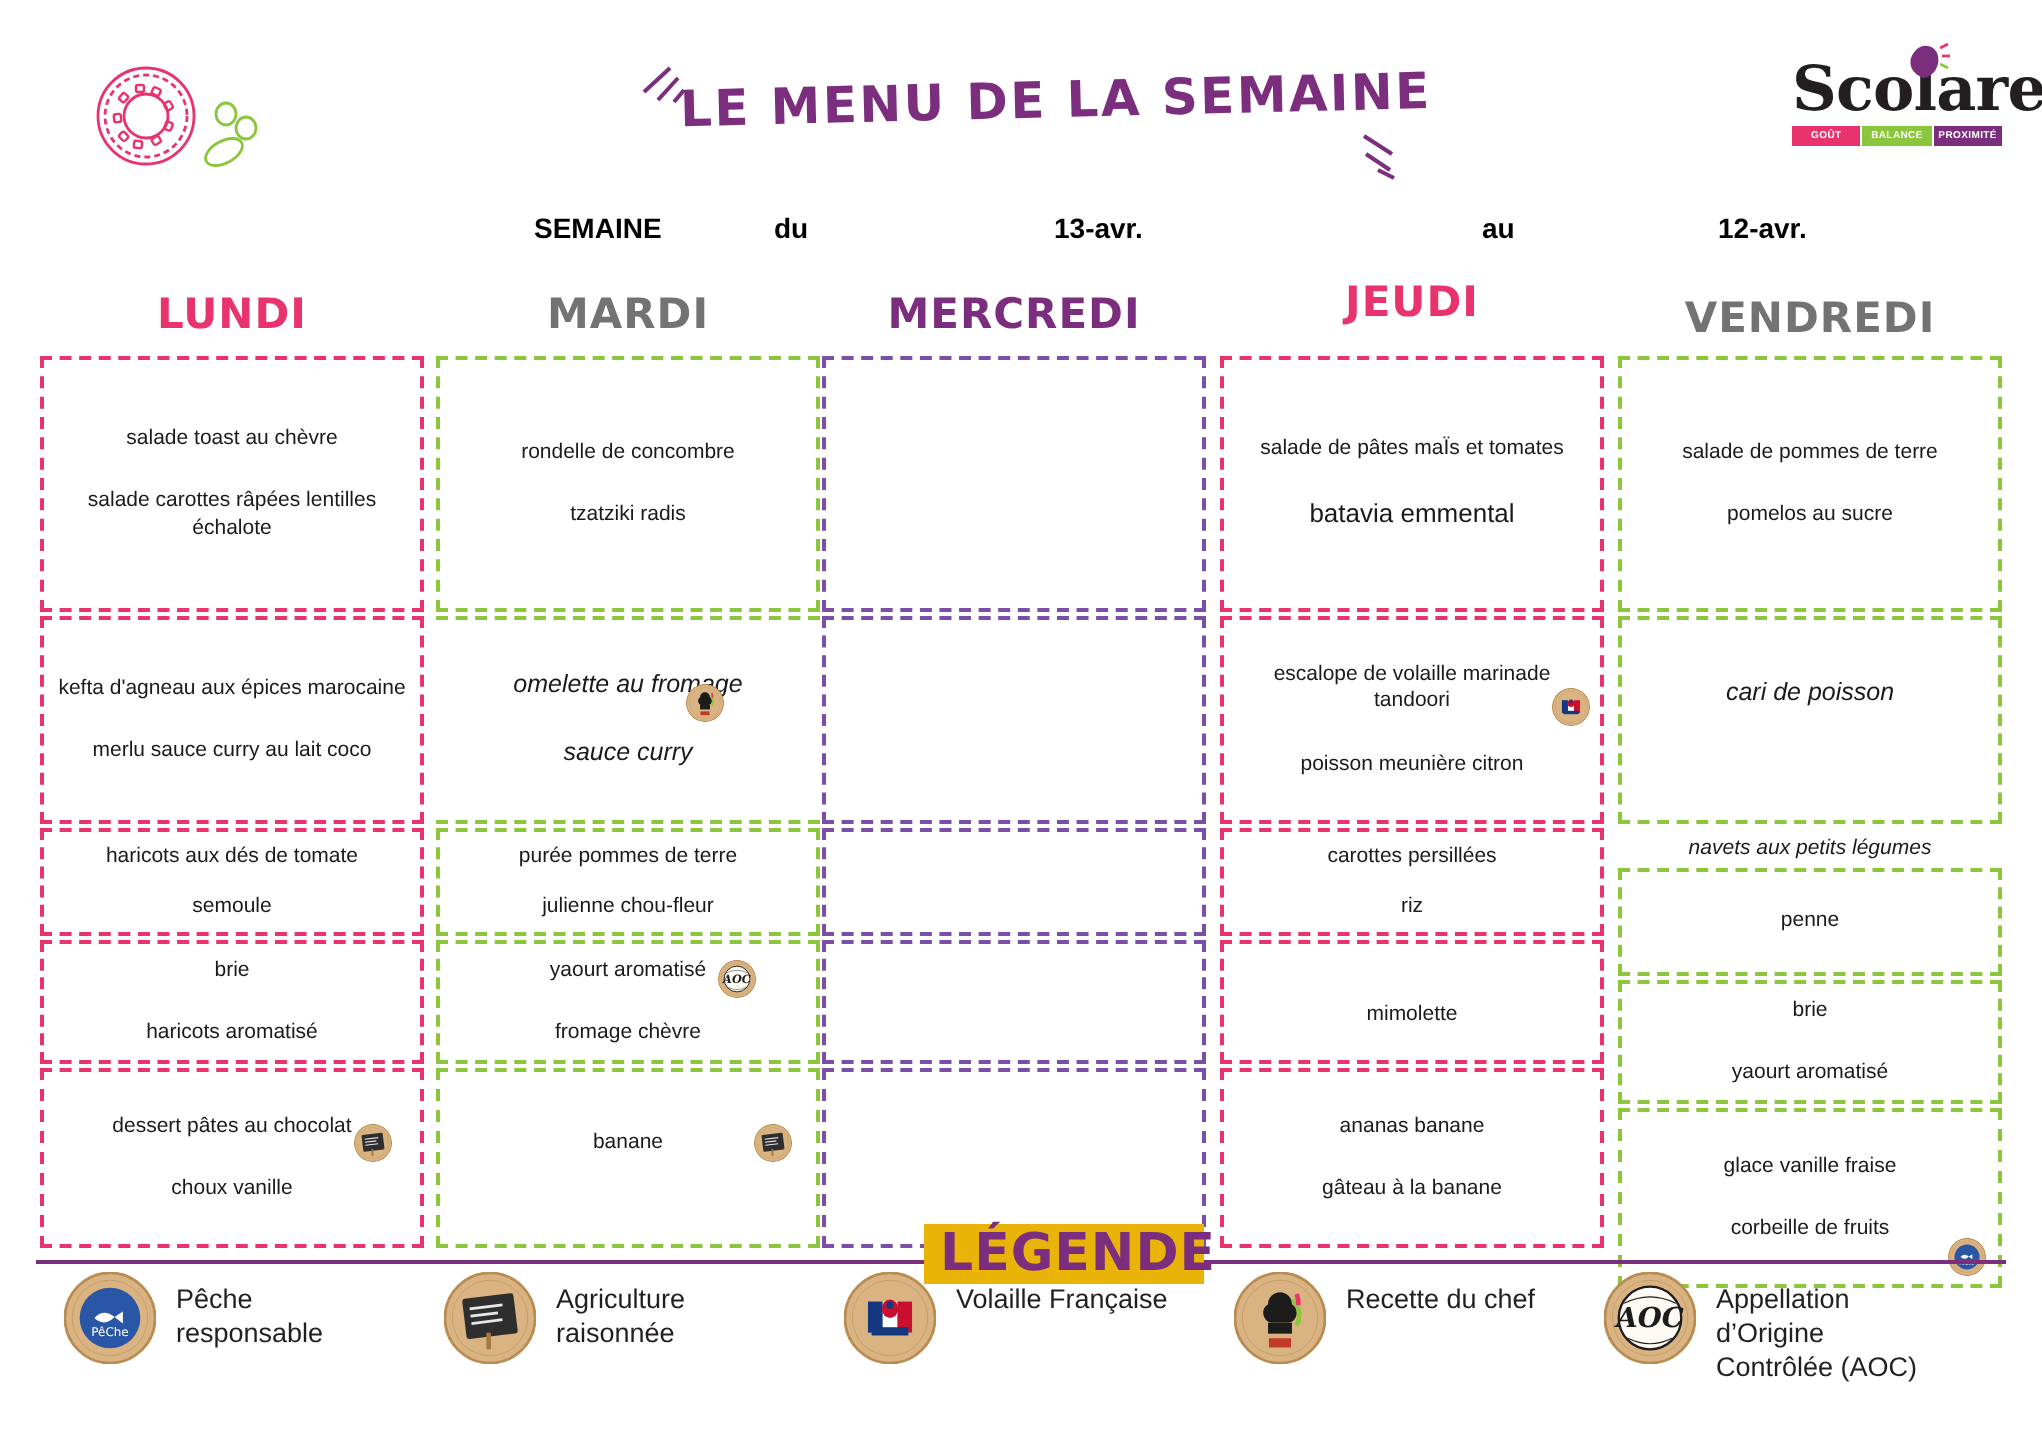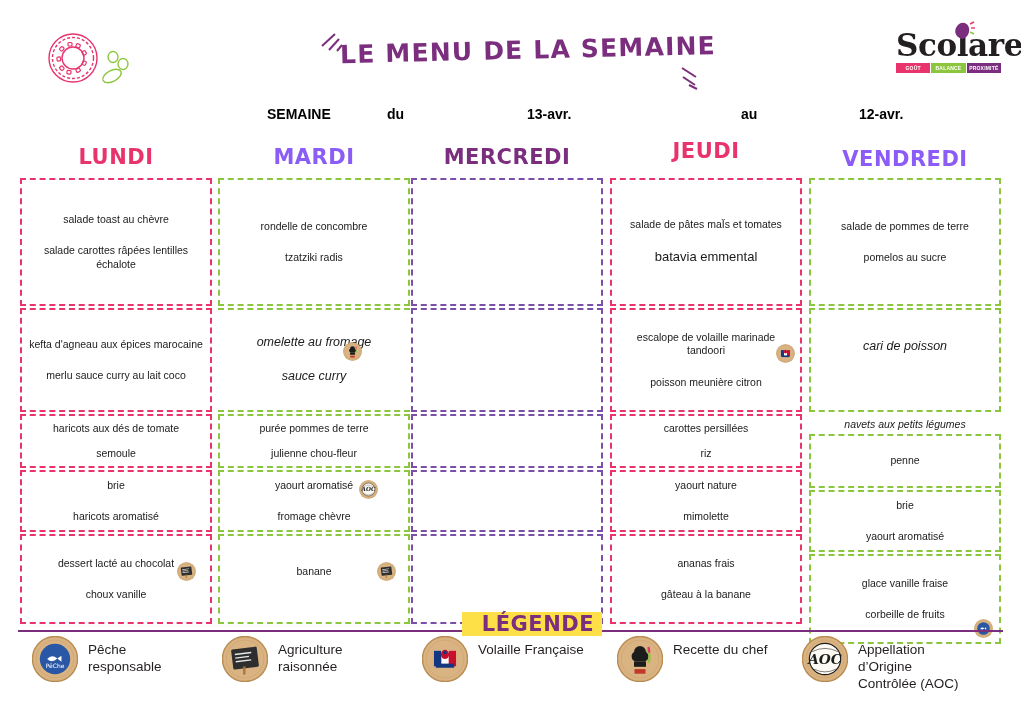--- a/index.html
+++ b/index.html
@@ -95,21 +95,21 @@
   .dish.ital { font-style:italic; font-size:12.5px; }
   .dish.empty { min-height:12px; }
   .gap { height:14px; }
 
   
   .c-pink   .cell { border-color:#e8336d; }
   .c-green  .cell { border-color:#8cc63e; }
   .c-purple .cell { border-color:#7b4ea8; }
 
   .c-pink   .day-head { color:#e8336d; }
-  .c-green  .day-head { color:#8b5cf6; }
+  .c-green  .day-head { color:#737373; }
   .c-purple .day-head { color:#7b2d7e; }
 
   
   .r-entree  { height:128px; }
   .r-plat    { height:104px; }
   .r-garni   { height:54px; }
   .r-fromage { height:62px; }
   .r-dessert { height:90px; }
 
   .row-spacer { height:2px; }
@@ -127,23 +127,23 @@
 
   
   #legend-sep {
     position:absolute; left:18px; top:630px; width:985px; height:2px;
     background:#7b2d7e;
   }
   #legend-title {
     position:absolute; left:462px; top:612px; width:140px;
     text-align:right;
     font-family:"DejaVu Sans", sans-serif;
-    font-size:21px; font-weight:bold; color:#7b2d7e;
+    font-size:26px; font-weight:bold; color:#7b2d7e;
     letter-spacing:0.5px;
-    background:#fde047; padding:0 8px;
+    background:#eab308; padding:0 8px;
     z-index:3;
   }
   #legend {
     position:absolute; left:18px; top:636px; width:985px; height:72px;
     display:flex; align-items:flex-start;
   }
   .leg-item { display:flex; align-items:flex-start; gap:10px; }
   .leg-0 { width:190px; margin-left:14px; }
   .leg-1 { width:200px; margin-left:0px; }
   .leg-2 { width:185px; margin-left:0px; }
@@ -239,21 +239,21 @@
         <div class="dish">semoule</div>
       </div>
       <div class="row-spacer"></div>
       <div class="cell r-fromage">
         <div class="dish">brie</div>
         <div class="gap"></div>
         <div class="dish">haricots aromatisé</div>
       </div>
       <div class="row-spacer"></div>
       <div class="cell r-dessert">
-        <div class="dish">dessert lacté au chocolat</div>
+        <div class="dish">dessert pâtes au chocolat</div>
         <div class="gap"></div>
         <div class="dish">choux vanille</div>
         <div class="badge-mini" style="right: 14px; top: 26px;"><svg width="19" height="19" viewBox="0 0 100 100">
             <circle cx="50" cy="50" r="49" fill="#d9b382"></circle>
             <circle cx="50" cy="50" r="49" fill="none" stroke="#b98c52" stroke-width="3"></circle>
             <circle cx="50" cy="50" r="41" fill="none" stroke="#b98c52" stroke-width="1" opacity=".6"></circle>
             <rect x="22" y="26" width="56" height="44" rx="3" fill="#2e2e2e" transform="rotate(-7 50 48)"></rect>
              <g transform="rotate(-7 50 48)" fill="#e8e8e8">
                <rect x="29" y="36" width="36" height="3"></rect>
               <rect x="29" y="44" width="30" height="3"></rect>
@@ -385,27 +385,26 @@
           </svg></div>
       </div>
       <div class="row-spacer"></div>
       <div class="cell r-garni">
         <div class="dish">carottes persillées</div>
         <div class="gap"></div>
         <div class="dish">riz</div>
       </div>
       <div class="row-spacer"></div>
       <div class="cell r-fromage">
-        <div class="dish">yaourt nature</div>
         <div class="gap"></div>
         <div class="dish">mimolette</div>
       </div>
       <div class="row-spacer"></div>
       <div class="cell r-dessert">
-        <div class="dish">ananas frais</div>
+        <div class="dish">ananas banane</div>
         <div class="gap"></div>
         <div class="dish">gâteau à la banane</div>
       </div>
       <div class="row-spacer"></div>
     </div>
     <div class="day-col col-4 c-green">
       <div class="day-head">VENDREDI</div>
       <div class="cell r-entree">
         <div class="dish">salade de pommes de terre</div>
         <div class="gap"></div>

